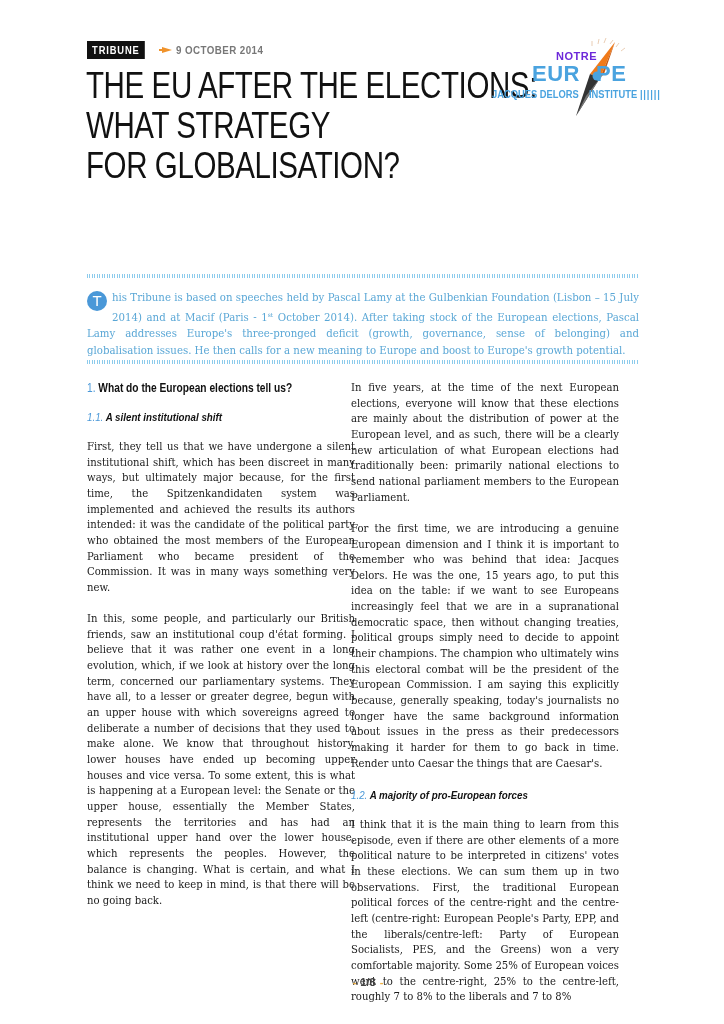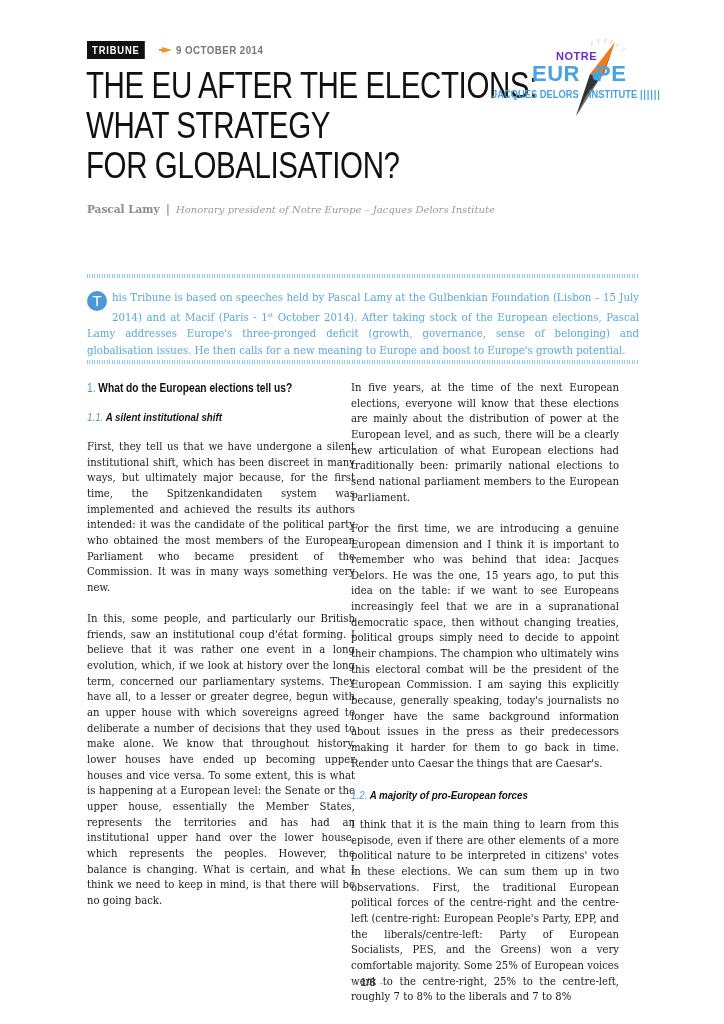--- a/index.html
+++ b/index.html
@@ -58,25 +58,20 @@
     </span>
     <span class="date-text">9 OCTOBER 2014</span>
   </div>
 
   <div class="title">
     <div>THE EU AFTER THE ELECTIONS:</div>
     <div>WHAT STRATEGY</div>
     <div>FOR GLOBALISATION?</div>
   </div>
 
-  <div class="author-line">
-    <span class="author-name">Pascal Lamy</span>
-    <span class="author-sep">|</span>
-    <span class="author-role">Honorary president of Notre Europe – Jacques Delors Institute</span>
-  </div>
 
   <div class="logo">
     <svg width="160" height="85" viewBox="0 0 160 85">
       <g stroke="#d9a77a" stroke-width="0.8" opacity="0.7">
         <line x1="108" y1="8" x2="109" y2="3"></line>
         <line x1="114" y1="7" x2="116" y2="2"></line>
         <line x1="120" y1="8" x2="123" y2="4"></line>
         <line x1="126" y1="11" x2="129" y2="7"></line>
         <line x1="102" y1="10" x2="102" y2="5"></line>
         <line x1="131" y1="15" x2="135" y2="12"></line>

